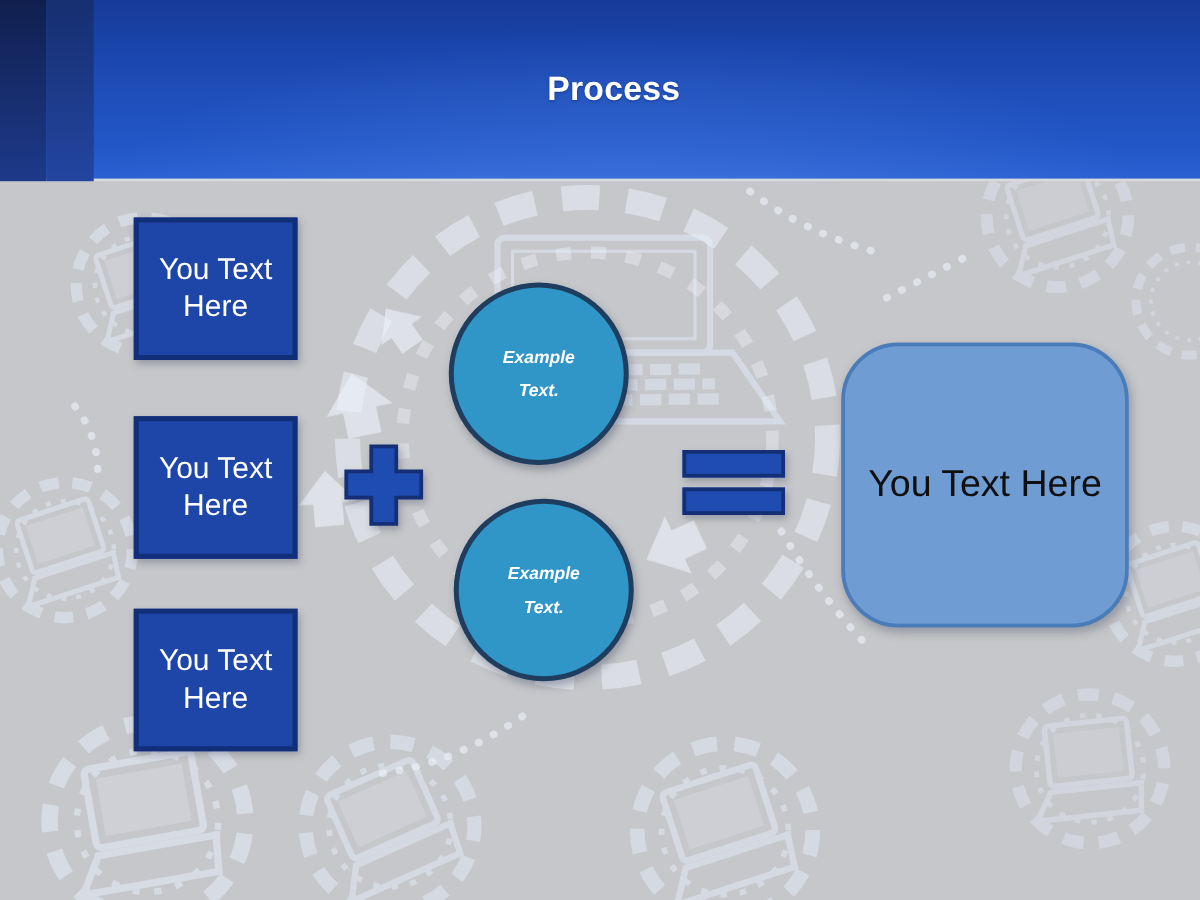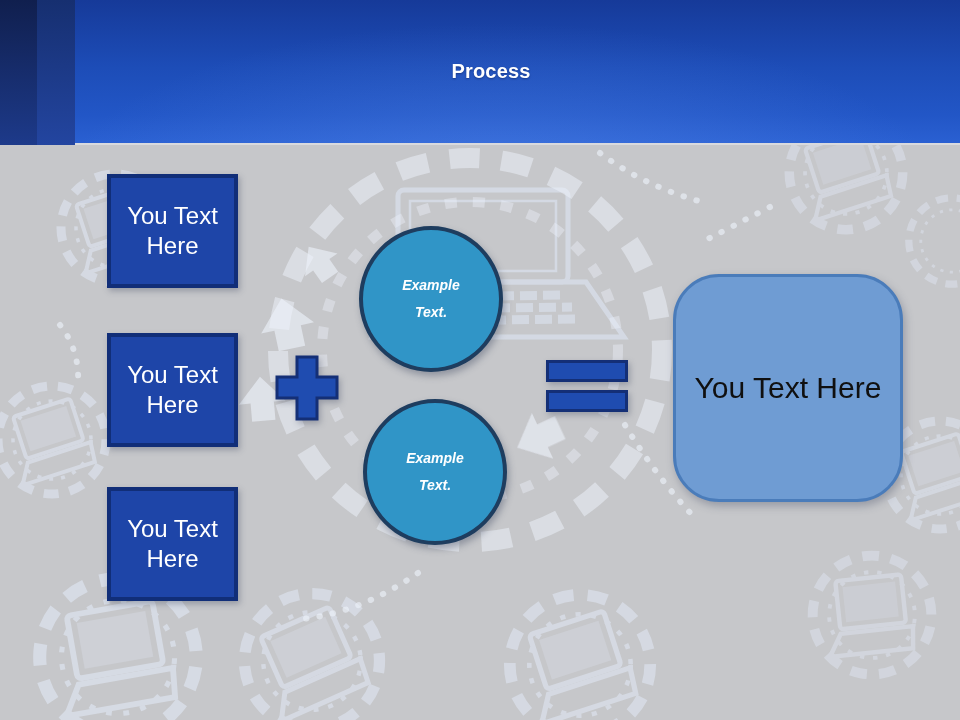--- a/index.html
+++ b/index.html
@@ -21,21 +21,21 @@
     position:absolute;top:0;left:0;width:37px;height:145px;
     background:linear-gradient(180deg,#101f4e 0%,#1d3a8a 100%);
   }
   .stripe2{
     position:absolute;top:0;left:37px;width:38px;height:145px;
     background:linear-gradient(180deg,#162f70 0%,#2345a0 100%);
   }
   .title-wrap{
     position:absolute;top:0;left:22px;right:0;height:143px;
     display:flex;align-items:center;justify-content:center;
-    color:#ffffff;font-size:20px;letter-spacing:.2px;
+    color:#ffffff;font-size:27px;letter-spacing:.2px;
     text-shadow:0 1px 2px rgba(10,25,70,.45);
     white-space:pre;
   }
   .title-bold{font-weight:700;}
   .title-rest{font-weight:400;margin-left:10px;}
   
   .bg-pattern{position:absolute;top:145px;left:0;}
   
   .input-box{
     position:absolute;left:107px;width:131px;height:114px;box-sizing:border-box;

